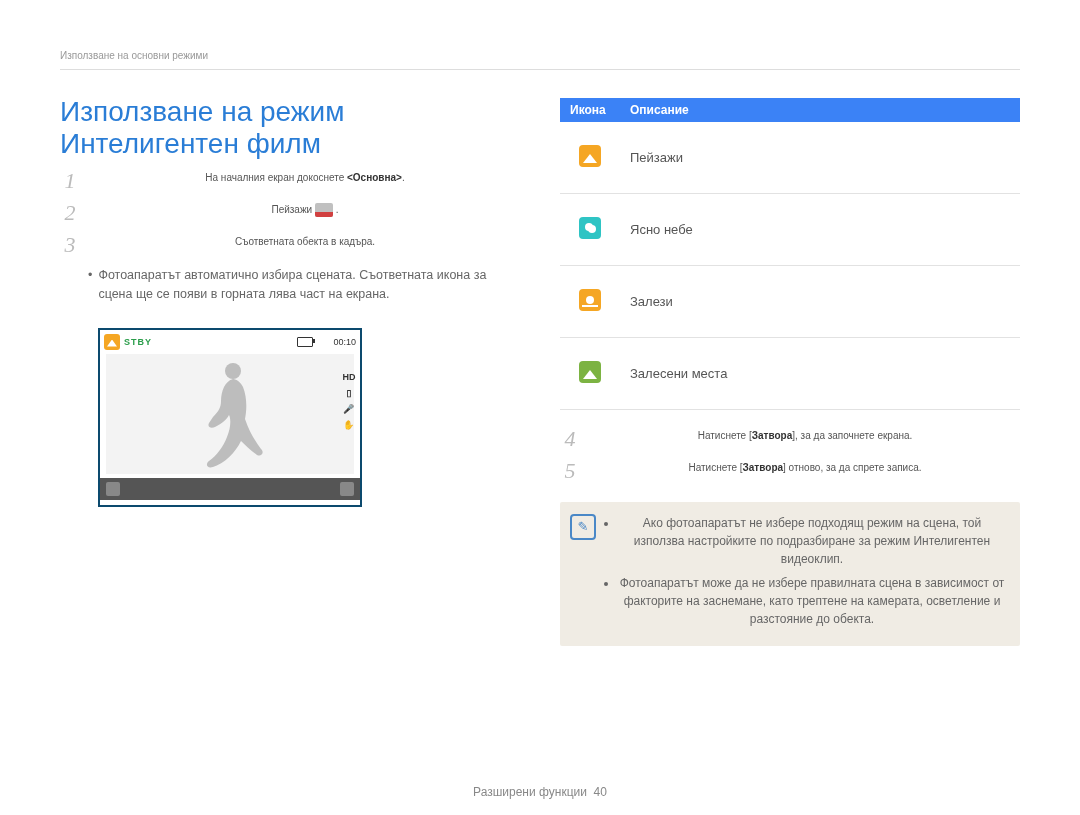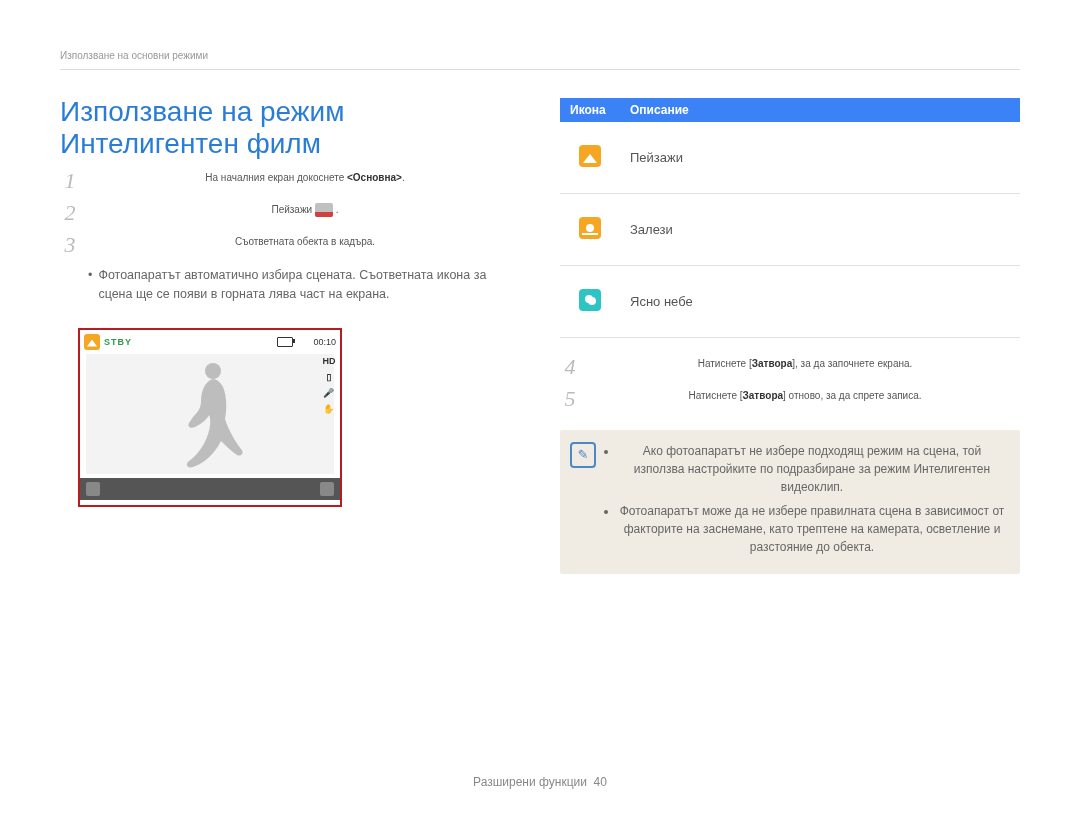--- a/index.html
+++ b/index.html
@@ -85,23 +85,23 @@
     content:"";
     position:absolute;
     bottom:0; left:0; right:0; height:5px;
     background:#d14040;
     border-radius:0 0 2px 2px;
   }
   
   .display-outer {
     width: 260px;
     height: 175px;
-    border: 2px solid #b91c1c;
+    border: 2px solid #0c4a6e;
     background: #fff;
-    margin-left: 18px;
+    margin-left: 38px;
     position: relative;
   }
   .display-topbar {
     display: flex;
     align-items: center;
     height: 20px;
     padding: 2px 4px;
     font-size: 10px;
   }
   .disp-icon {
@@ -127,21 +127,21 @@
     background: #f3f3f3;
     position: relative;
   }
   .figure-sil {
     position:absolute;
     left:50%; top:50%;
     transform:translate(-50%,-50%);
   }
   .side-indicators {
     position:absolute;
-    right:4px; top:26px;
+    right:4px; top:42px;
     display:flex; flex-direction:column; gap:6px;
     font-size:9px; font-weight:bold; color:#333;
     align-items:center;
   }
   .ind { width:14px; text-align:center; }
   .bottombar {
     height:22px; background:#555; margin-top:4px;
     display:flex; justify-content:space-between; align-items:center;
     padding:0 6px;
   }
@@ -203,21 +203,21 @@
     border:2px solid #4a88c7;
     border-radius:4px;
     color:#4a88c7;
     display:flex; align-items:center; justify-content:center;
     font-size:13px;
   }
   .note ul { margin:0; padding-left:14px; }
   .note li { margin-bottom:6px;text-align:center; }
   .page-footer {
     position:absolute;
-    bottom:26px;
+    bottom:16px;
     left:0; right:0;
     text-align:center;
     font-size:12px;
     color:#888;
   }
 </style>
 </head>
 <body>
 
 <div class="page">
@@ -289,26 +289,30 @@
             <th>Икона</th>
             <th>Описание</th>
           </tr>
         </thead>
         <tbody>
           <tr>
             <td><span class="scene-icon ic-landscape"></span></td>
             <td>Пейзажи</td>
           </tr>
           <tr>
+            <td><span class="scene-icon ic-sky"></span></td>
+            <td>Ясно небе</td>
+          </tr>
+          <tr>
             <td><span class="scene-icon ic-sunset"></span></td>
             <td>Залези</td>
           </tr>
           <tr>
-            <td><span class="scene-icon ic-sky"></span></td>
-            <td>Ясно небе</td>
+            <td><span class="scene-icon ic-forest"></span></td>
+            <td>Залесени места</td>
           </tr>
         </tbody>
       </table>
 
       <div style="height:18px"></div>
 
       <div class="step">
         <div class="step-num">4</div>
         <div class="step-body">
           <span>Натиснете [</span><span class="bold">Затвора</span><span>], за да започнете екрана.</span>

